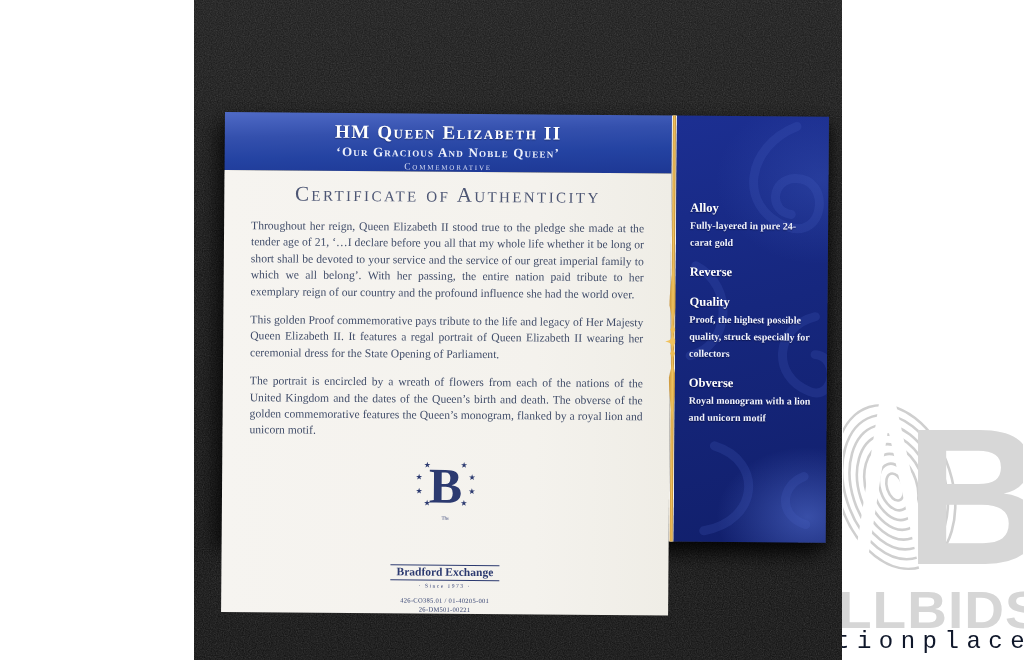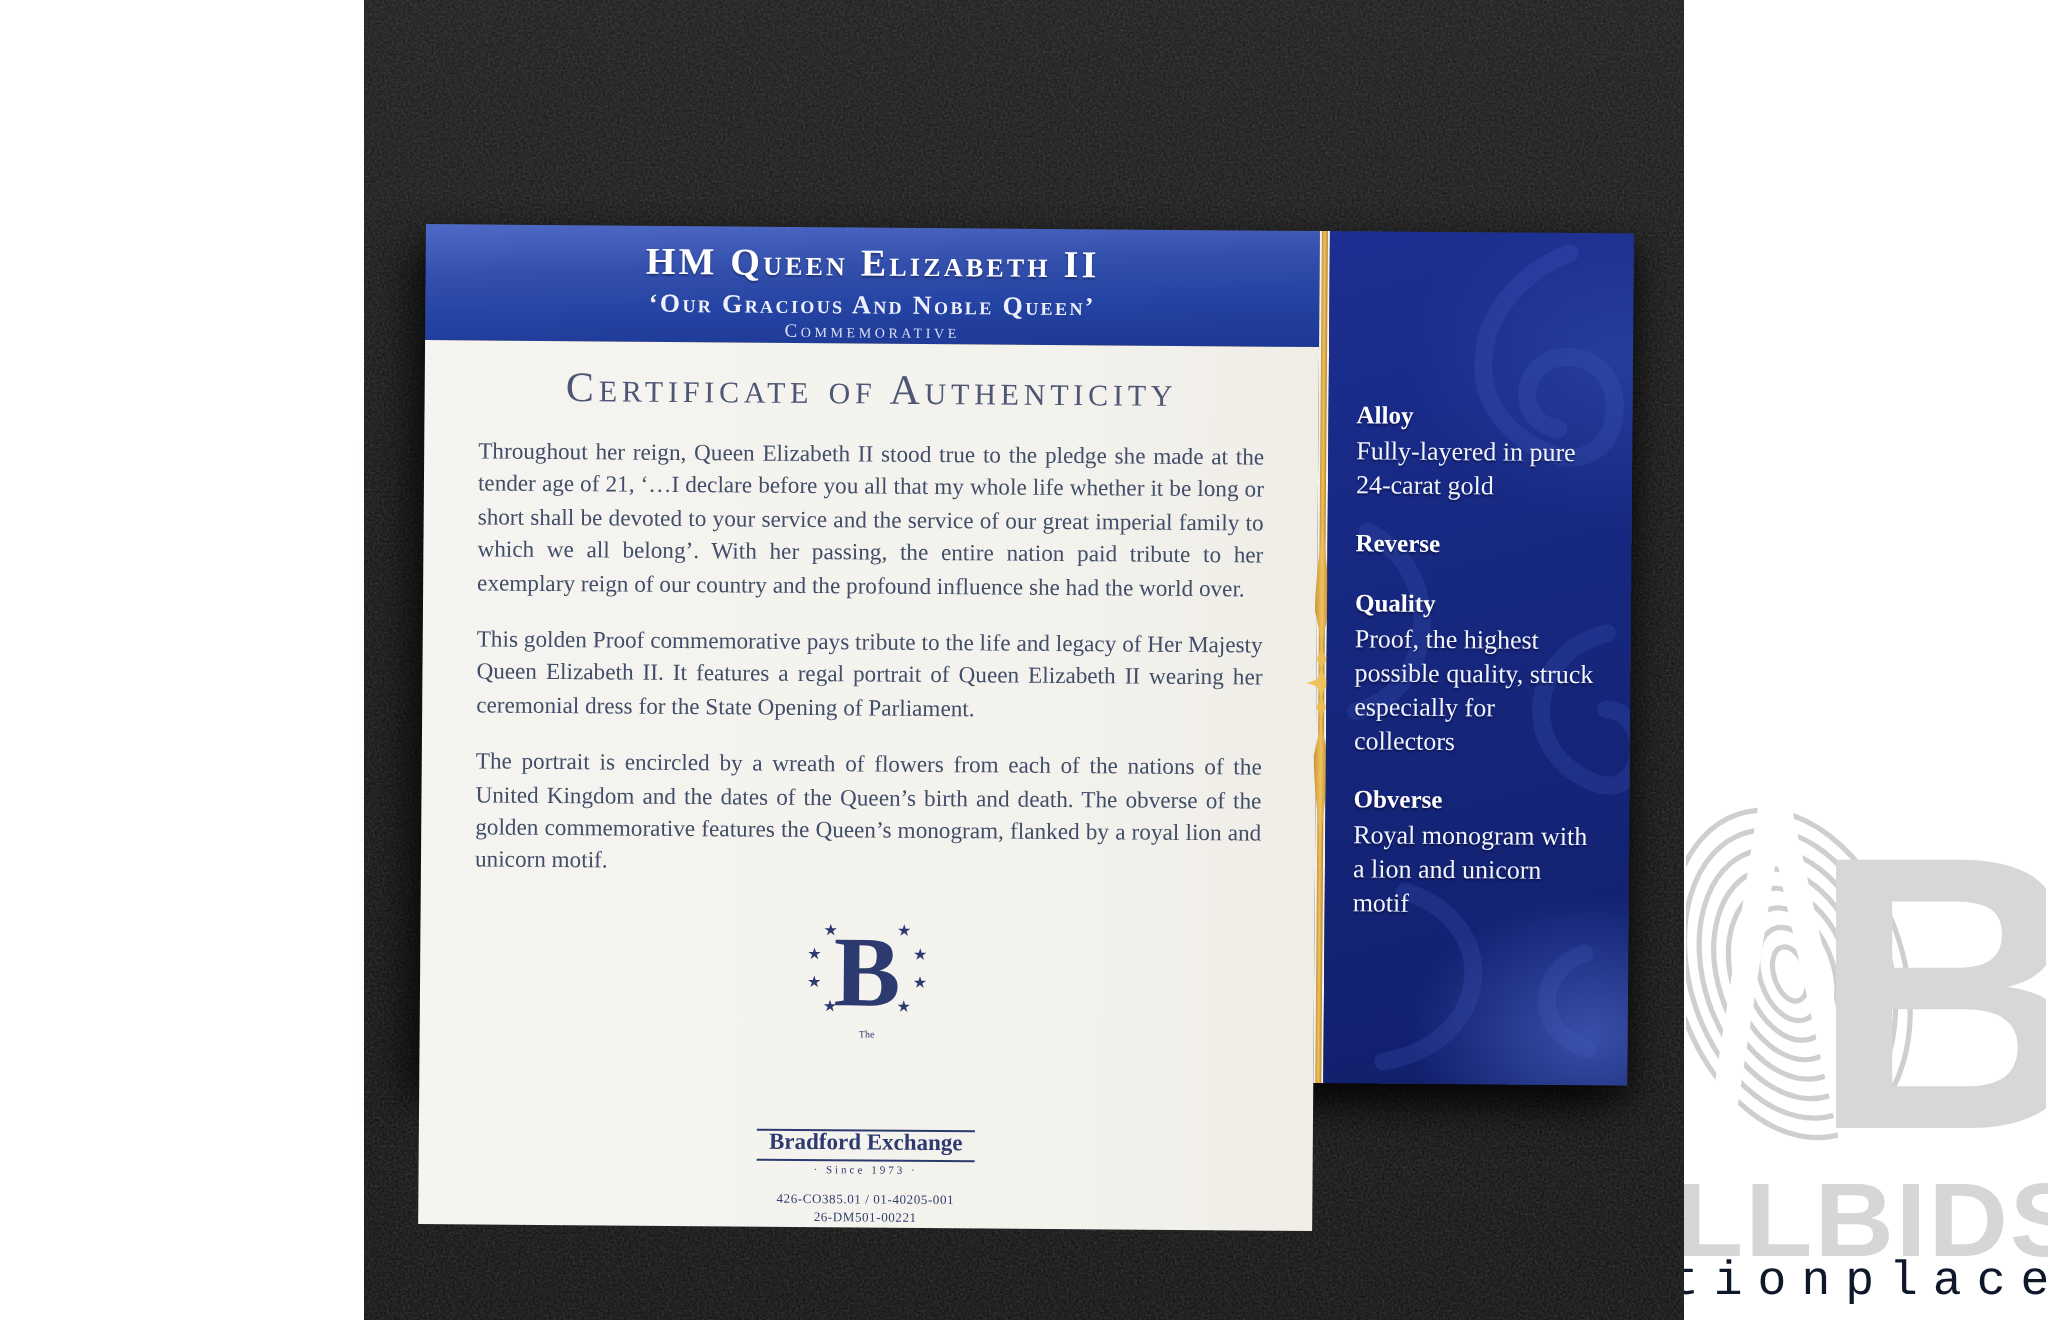--- a/index.html
+++ b/index.html
@@ -2,21 +2,21 @@
 <html><head>
 <meta charset="utf-8">
 <style>
   * { margin:0; padding:0; box-sizing:border-box; }
   html,body { width:1024px; height:660px; overflow:hidden; background:#ffffff;
               font-family:"Liberation Serif", serif; }
 
   .stage { position:relative; width:1024px; height:660px; background:#ffffff; }
 
   
-  .leather { position:absolute; left:182px; top:0; width:660px; height:660px;
+  .leather { position:absolute; left:194px; top:0; width:660px; height:660px;
              background:linear-gradient(180deg,#1a1a1a 0%,#141414 40%,#101010 100%); }
   .leather svg.grain { position:absolute; inset:0; width:100%; height:100%; display:block; }
 
   
   .card { position:absolute; left:31px; top:112px; width:604px; height:426px;
           display:flex; flex-direction:row;
           transform:rotate(.45deg); transform-origin:top left;
           box-shadow:-8px 12px 20px rgba(0,0,0,.65), 4px 6px 14px rgba(0,0,0,.5); }
 
   .col-left { width:447px; display:flex; flex-direction:column; }
@@ -58,21 +58,21 @@
   
   .sidebar { width:152px; position:relative; overflow:hidden; color:#ffffff;
              background:
                radial-gradient(130px 100px at 88% 94%, rgba(95,125,225,.50), rgba(95,125,225,0) 70%),
                radial-gradient(150px 120px at 95% 15%, rgba(70,100,200,.30), rgba(70,100,200,0) 70%),
                linear-gradient(165deg,#1c2f92 0%,#16277e 45%,#111f6b 100%);
              padding:84px 14px 0 14px; }
   .sidebar svg.swirls { position:absolute; inset:0; width:100%; height:100%; }
   .spec { position:relative; margin-bottom:13px; }
   .spec-label { font-size:12.5px; font-weight:bold; line-height:17px; text-shadow:0 1px 1px rgba(0,0,30,.5); }
-  .spec-value { font-size:13px; font-weight:normal; line-height:17px; color:#f1f3fd;
+  .spec-value { font-size:10px; font-weight:bold; line-height:17px; color:#f1f3fd;
                 text-shadow:0 1px 1px rgba(0,0,30,.5); }
 
   
   .wm-strip { position:absolute; left:842px; top:0; width:182px; height:660px;
               background:#ffffff; overflow:hidden; }
   .wm-logo { position:absolute; left:1px; top:392px; }
   .wm-text { position:absolute; left:-4px; top:578px; font-family:"Liberation Sans",sans-serif;
              font-weight:bold; font-size:55px; letter-spacing:1px; color:#d6d6d6;
              transform:scaleY(.95); white-space:nowrap; }
   .wm-sub  { position:absolute; left:-7px; top:628px; font-family:Liberation Mono, monospace;

